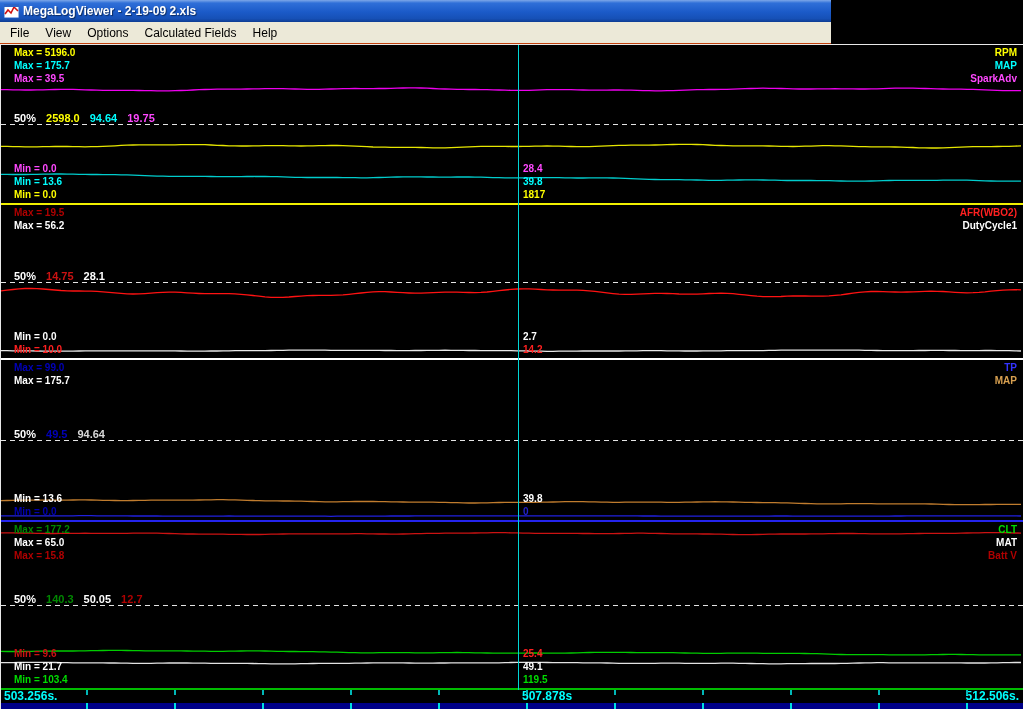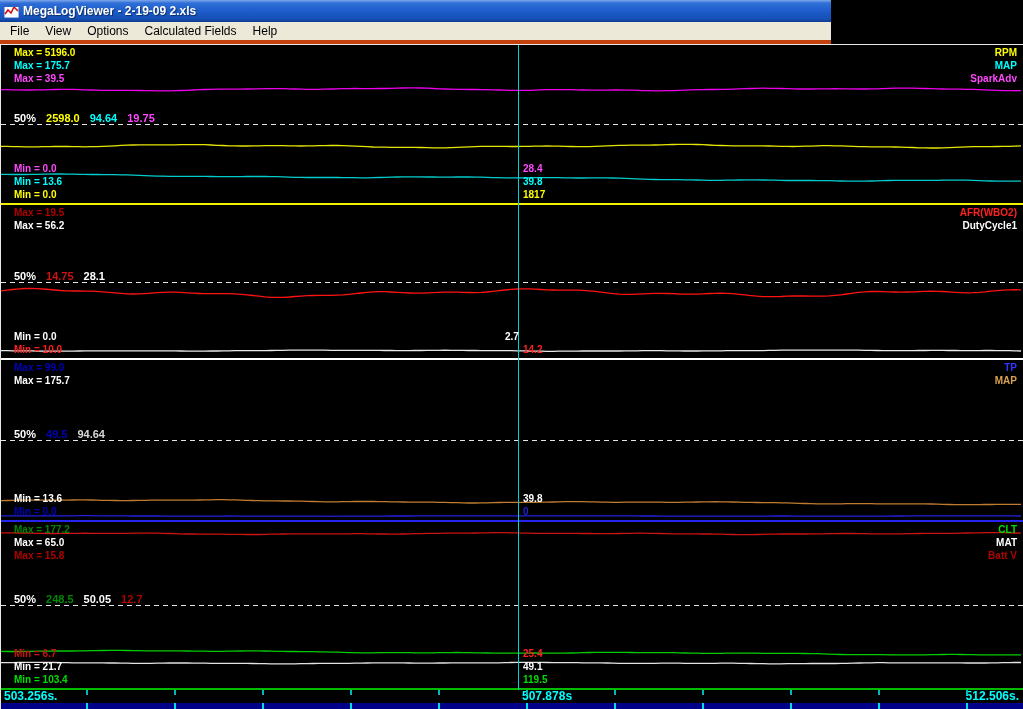--- a/index.html
+++ b/index.html
@@ -8,21 +8,21 @@
   #app { position:relative; width:831px; height:709px; background:#000; }
 
   
   .titlebar { height:22px; display:flex; align-items:center; padding:0 4px;
     background:linear-gradient(180deg,#7da7e8 0%,#2f6fd8 14%,#1b5ac8 55%,#1650b6 85%,#0d3c92 100%); }
   .app-icon { width:15px; height:14px; margin-right:4px; flex:0 0 auto; }
   .title-text { color:#fff; font-weight:bold; font-size:12px; text-shadow:1px 1px 1px rgba(0,0,0,.5); }
 
   
   .menubar { height:22px; background:#ece9d8; display:flex; align-items:center;
-             border-bottom:4px solid #c2410c; padding-left:2px; }
+             border-bottom:1px solid #c2410c; padding-left:2px; }
   .menu-item { font-size:12px; color:#000; padding:3px 8px; cursor:default; }
 
   
   .chart-area { position:absolute; top:44px; left:0; width:1023px; height:665px;
                 background:#000; border-top:1px solid #e8e8e8; border-left:1px solid #e8e8e8; }
   .panel { position:relative; width:100%; background:#000; overflow:hidden; }
   .panel svg { position:absolute; left:0; top:0; }
   .lbl { position:absolute; font-size:10px; font-weight:bold; white-space:nowrap; line-height:12px; z-index:6; }
   .midline { position:absolute; left:0; width:100%; height:1px; z-index:2;
     background:repeating-linear-gradient(90deg,#e4e4e4 0 5px,transparent 5px 9px); }
@@ -97,21 +97,21 @@
             <span style="color: rgb(255, 255, 255);">50%</span>
             <span style="color: rgb(204, 18, 18);">14.75</span>
             <span style="color: rgb(255, 255, 255);">28.1</span>
           </div>
           <span class="lbl" style="color: rgb(176, 0, 0); top: 2px; left: 13px;">Max = 19.5</span>
           <span class="lbl" style="color: rgb(255, 255, 255); top: 15px; left: 13px;">Max = 56.2</span>
           <span class="lbl" style="color: rgb(255, 32, 32); top: 2px; right: 6px; text-align: right;">AFR(WBO2)</span>
           <span class="lbl" style="color: rgb(255, 255, 255); top: 15px; right: 6px; text-align: right;">DutyCycle1</span>
           <span class="lbl" style="color: rgb(255, 255, 255); top: 126px; left: 13px;">Min = 0.0</span>
           <span class="lbl" style="color: rgb(255, 32, 32); top: 139px; left: 13px;">Min = 10.0</span>
-          <span class="lbl" style="color: rgb(255, 255, 255); top: 126px; left: 504px;">2.7</span>
+          <span class="lbl" style="color: rgb(255, 255, 255); top: 126px; left: 522px;">2.7</span>
           <span class="lbl" style="color: rgb(255, 32, 32); top: 139px; left: 522px;">14.2</span>
         </div>
         <div class="panel" style="height: 162px; border-bottom: 2px solid rgb(36, 36, 238);">
           <svg width="1023" height="160">
             <polyline points="0,140.6 6,140.5 12,140.3 18,140.2 24,140.2 30,140.2 36,140.2 42,140.2 48,140.2 54,140.2 60,140.1 66,140.1 72,140.0 78,139.9 84,139.9 90,140.0 96,140.1 102,140.3 108,140.4 114,140.5 120,140.6 126,140.6 132,140.5 138,140.4 144,140.3 150,140.2 156,140.1 162,140.1 168,140.1 174,140.1 180,140.1 186,140.1 192,140.1 198,140.0 204,139.9 210,139.8 216,139.7 222,139.7 228,139.8 234,139.9 240,140.1 246,140.3 252,140.5 258,140.7 264,140.8 270,140.9 276,140.9 282,141.0 288,141.0 294,141.1 300,141.2 306,141.4 312,141.5 318,141.7 324,141.8 330,141.8 336,141.8 342,141.7 348,141.6 354,141.5 360,141.5 366,141.4 372,141.5 378,141.6 384,141.7 390,141.8 396,141.9 402,142.0 408,142.1 414,142.1 420,142.1 426,142.1 432,142.2 438,142.3 444,142.4 450,142.6 456,142.7 462,142.9 468,143.0 474,143.0 480,142.9 486,142.8 492,142.7 498,142.5 504,142.4 510,142.3 516,142.3 522,142.3 528,142.3 534,142.3 540,142.2 546,142.1 552,142.0 558,141.8 564,141.7 570,141.6 576,141.6 582,141.7 588,141.8 594,141.9 600,142.1 606,142.2 612,142.3 618,142.3 624,142.2 630,142.2 636,142.1 642,142.1 648,142.1 654,142.2 660,142.2 666,142.3 672,142.3 678,142.3 684,142.2 690,142.1 696,142.0 702,141.9 708,141.8 714,141.7 720,141.8 726,141.9 732,142.0 738,142.2 744,142.3 750,142.4 756,142.5 762,142.6 768,142.7 774,142.7 780,142.8 786,142.9 792,143.1 798,143.3 804,143.5 810,143.7 816,143.9 822,143.9 828,143.9 834,143.9 840,143.8 846,143.7 852,143.6 858,143.6 864,143.7 870,143.7 876,143.8 882,143.9 888,143.9 894,143.9 900,143.9 906,143.8 912,143.8 918,143.8 924,143.9 930,144.0 936,144.1 942,144.3 948,144.5 954,144.6 960,144.7 966,144.7 972,144.7 978,144.6 984,144.5 990,144.5 996,144.4 1002,144.4 1008,144.4 1014,144.4 1020,144.4" fill="none" stroke="#c07c2e" stroke-width="1.3"></polyline>
             <polyline points="0,155.9 6,155.9 12,155.9 18,155.9 24,155.9 30,155.9 36,155.9 42,155.9 48,155.9 54,155.9 60,155.8 66,155.8 72,155.8 78,155.7 84,155.7 90,155.7 96,155.8 102,155.8 108,155.9 114,155.9 120,155.9 126,155.9 132,156.0 138,156.0 144,156.0 150,156.0 156,156.0 162,156.1 168,156.1 174,156.1 180,156.2 186,156.2 192,156.2 198,156.2 204,156.1 210,156.1 216,156.1 222,156.1 228,156.0 234,156.1 240,156.1 246,156.1 252,156.1 258,156.1 264,156.1 270,156.1 276,156.1 282,156.1 288,156.1 294,156.1 300,156.1 306,156.1 312,156.2 318,156.2 324,156.2 330,156.3 336,156.2 342,156.2 348,156.2 354,156.2 360,156.1 366,156.1 372,156.1 378,156.1 384,156.1 390,156.0 396,156.0 402,156.0 408,156.0 414,155.9 420,155.9 426,155.8 432,155.8 438,155.8 444,155.8 450,155.8 456,155.9 462,155.9 468,155.9 474,155.9 480,155.9 486,155.9 492,155.9 498,155.9 504,155.9 510,155.9 516,155.9 522,155.9 528,155.9 534,155.9 540,155.9 546,155.9 552,155.9 558,155.8 564,155.8 570,155.8 576,155.8 582,155.8 588,155.8 594,155.8 600,155.9 606,155.9 612,155.9 618,155.9 624,155.9 630,155.9 636,155.9 642,156.0 648,156.0 654,156.0 660,156.1 666,156.1 672,156.2 678,156.2 684,156.2 690,156.2 696,156.2 702,156.2 708,156.1 714,156.1 720,156.1 726,156.1 732,156.1 738,156.1 744,156.1 750,156.1 756,156.1 762,156.1 768,156.1 774,156.0 780,156.0 786,156.0 792,156.1 798,156.1 804,156.1 810,156.2 816,156.2 822,156.2 828,156.2 834,156.2 840,156.2 846,156.1 852,156.1 858,156.1 864,156.1 870,156.1 876,156.1 882,156.1 888,156.1 894,156.0 900,156.0 906,155.9 912,155.9 918,155.8 924,155.8 930,155.8 936,155.8 942,155.8 948,155.8 954,155.8 960,155.8 966,155.8 972,155.8 978,155.8 984,155.8 990,155.8 996,155.8 1002,155.9 1008,155.9 1014,155.9 1020,156.0" fill="none" stroke="#2020dd" stroke-width="1.3"></polyline>
           </svg>
           <div class="midline" style="top: 80px;"></div>
           <div class="mid-labels" style="top: 68px;">
             <span style="color: rgb(255, 255, 255);">50%</span>
@@ -129,31 +129,31 @@
         </div>
         <div class="panel" style="height: 168px; border-bottom: 2px solid rgb(0, 187, 0);">
           <svg width="1023" height="166">
             <polyline points="0,10.8 6,10.8 12,10.9 18,11.0 24,11.1 30,11.2 36,11.4 42,11.4 48,11.5 54,11.5 60,11.4 66,11.4 72,11.3 78,11.3 84,11.2 90,11.3 96,11.3 102,11.3 108,11.4 114,11.4 120,11.3 126,11.3 132,11.2 138,11.1 144,11.1 150,11.1 156,11.2 162,11.4 168,11.5 174,11.7 180,11.9 186,12.0 192,12.0 198,12.1 204,12.1 210,12.1 216,12.1 222,12.2 228,12.3 234,12.3 240,12.4 246,12.5 252,12.5 258,12.5 264,12.4 270,12.2 276,12.1 282,12.0 288,11.9 294,11.8 300,11.8 306,11.8 312,11.9 318,11.9 324,11.9 330,11.9 336,11.9 342,11.8 348,11.8 354,11.7 360,11.7 366,11.8 372,11.9 378,12.0 384,12.0 390,12.1 396,12.1 402,12.0 408,11.9 414,11.7 420,11.6 426,11.4 432,11.3 438,11.3 444,11.2 450,11.2 456,11.2 462,11.2 468,11.1 474,11.0 480,10.9 486,10.8 492,10.7 498,10.7 504,10.7 510,10.8 516,10.9 522,11.1 528,11.2 534,11.3 540,11.4 546,11.4 552,11.4 558,11.3 564,11.3 570,11.3 576,11.4 582,11.5 588,11.5 594,11.6 600,11.6 606,11.6 612,11.6 618,11.5 624,11.4 630,11.3 636,11.2 642,11.2 648,11.3 654,11.4 660,11.5 666,11.7 672,11.8 678,11.8 684,11.9 690,11.9 696,11.9 702,12.0 708,12.0 714,12.1 720,12.2 726,12.4 732,12.5 738,12.6 744,12.6 750,12.6 756,12.5 762,12.4 768,12.2 774,12.1 780,12.0 786,12.0 792,12.0 798,12.0 804,12.0 810,11.9 816,11.9 822,11.8 828,11.7 834,11.6 840,11.5 846,11.5 852,11.5 858,11.6 864,11.7 870,11.8 876,11.9 882,11.9 888,11.9 894,11.8 900,11.8 906,11.7 912,11.6 918,11.5 924,11.4 930,11.4 936,11.4 942,11.4 948,11.4 954,11.3 960,11.2 966,11.0 972,10.9 978,10.8 984,10.7 990,10.6 996,10.7 1002,10.7 1008,10.8 1014,11.0 1020,11.1" fill="none" stroke="#cc1212" stroke-width="1.3"></polyline>
             <polyline points="0,129.4 6,129.5 12,129.5 18,129.5 24,129.4 30,129.3 36,129.2 42,129.1 48,129.1 54,129.0 60,129.0 66,129.0 72,129.0 78,128.9 84,128.8 90,128.7 96,128.6 102,128.5 108,128.4 114,128.4 120,128.4 126,128.5 132,128.6 138,128.7 144,128.8 150,128.9 156,128.9 162,128.9 168,128.9 174,128.9 180,128.9 186,129.0 192,129.1 198,129.1 204,129.2 210,129.3 216,129.3 222,129.3 228,129.2 234,129.1 240,129.0 246,128.9 252,128.9 258,128.9 264,129.0 270,129.1 276,129.3 282,129.4 288,129.5 294,129.5 300,129.6 306,129.6 312,129.7 318,129.8 324,129.9 330,130.1 336,130.2 342,130.4 348,130.6 354,130.7 360,130.8 366,130.8 372,130.8 378,130.7 384,130.7 390,130.6 396,130.6 402,130.7 408,130.7 414,130.8 420,130.8 426,130.8 432,130.8 438,130.7 444,130.6 450,130.6 456,130.5 462,130.6 468,130.6 474,130.8 480,130.9 486,131.0 492,131.1 498,131.2 504,131.2 510,131.2 516,131.2 522,131.1 528,131.1 534,131.0 540,131.1 546,131.1 552,131.1 558,131.1 564,131.1 570,131.0 576,130.8 582,130.7 588,130.5 594,130.4 600,130.3 606,130.3 612,130.3 618,130.4 624,130.4 630,130.5 636,130.6 642,130.6 648,130.6 654,130.6 660,130.6 666,130.6 672,130.7 678,130.8 684,131.0 690,131.1 696,131.2 702,131.3 708,131.4 714,131.3 720,131.3 726,131.2 732,131.1 738,131.1 744,131.1 750,131.1 756,131.2 762,131.3 768,131.3 774,131.4 780,131.4 786,131.4 792,131.4 798,131.4 804,131.5 810,131.6 816,131.7 822,131.9 828,132.1 834,132.3 840,132.5 846,132.6 852,132.7 858,132.7 864,132.7 870,132.7 876,132.7 882,132.7 888,132.8 894,132.8 900,132.9 906,132.9 912,132.9 918,132.9 924,132.8 930,132.7 936,132.6 942,132.5 948,132.4 954,132.4 960,132.5 966,132.6 972,132.7 978,132.8 984,132.8 990,132.9 996,132.9 1002,132.9 1008,132.8 1014,132.8 1020,132.8" fill="none" stroke="#00cc00" stroke-width="1.3"></polyline>
             <polyline points="0,140.7 6,140.7 12,140.6 18,140.5 24,140.4 30,140.3 36,140.3 42,140.3 48,140.4 54,140.5 60,140.6 66,140.7 72,140.8 78,140.9 84,140.9 90,140.9 96,140.9 102,140.9 108,141.0 114,141.0 120,141.1 126,141.2 132,141.3 138,141.3 144,141.3 150,141.3 156,141.2 162,141.1 168,141.0 174,141.0 180,141.0 186,141.0 192,141.1 198,141.2 204,141.2 210,141.3 216,141.3 222,141.3 228,141.3 234,141.3 240,141.4 246,141.4 252,141.5 258,141.6 264,141.7 270,141.8 276,141.9 282,141.9 288,141.9 294,141.8 300,141.7 306,141.6 312,141.5 318,141.4 324,141.4 330,141.4 336,141.4 342,141.3 348,141.3 354,141.2 360,141.1 366,141.0 372,140.9 378,140.9 384,140.8 390,140.8 396,140.9 402,140.9 408,141.0 414,141.1 420,141.1 426,141.1 432,141.1 438,141.0 444,141.0 450,140.9 456,140.9 462,140.9 468,140.9 474,140.9 480,140.9 486,140.9 492,140.9 498,140.8 504,140.7 510,140.5 516,140.4 522,140.4 528,140.3 534,140.4 540,140.4 546,140.5 552,140.6 558,140.7 564,140.7 570,140.7 576,140.7 582,140.8 588,140.8 594,140.8 600,140.9 606,141.0 612,141.2 618,141.3 624,141.4 630,141.4 636,141.4 642,141.4 648,141.3 654,141.3 660,141.2 666,141.2 672,141.2 678,141.2 684,141.3 690,141.3 696,141.3 702,141.3 708,141.3 714,141.3 720,141.2 726,141.2 732,141.2 738,141.3 744,141.4 750,141.5 756,141.6 762,141.7 768,141.8 774,141.8 780,141.8 786,141.7 792,141.7 798,141.6 804,141.6 810,141.5 816,141.5 822,141.5 828,141.5 834,141.5 840,141.4 846,141.3 852,141.2 858,141.0 864,140.9 870,140.8 876,140.7 882,140.7 888,140.8 894,140.8 900,140.9 906,140.9 912,140.9 918,140.9 924,140.9 930,140.8 936,140.8 942,140.8 948,140.8 954,140.9 960,140.9 966,141.0 972,141.0 978,141.0 984,141.0 990,140.9 996,140.8 1002,140.7 1008,140.6 1014,140.5 1020,140.5" fill="none" stroke="#e2e2e2" stroke-width="1.3"></polyline>
           </svg>
           <div class="midline" style="top: 83px;"></div>
           <div class="mid-labels" style="top: 71px;">
             <span style="color: rgb(255, 255, 255);">50%</span>
-            <span style="color: rgb(0, 136, 0);">248.5</span>
+            <span style="color: rgb(0, 136, 0);">140.3</span>
             <span style="color: rgb(255, 255, 255);">50.05</span>
             <span style="color: rgb(176, 0, 0);">12.7</span>
           </div>
           <span class="lbl" style="color: rgb(0, 136, 0); top: 2px; left: 13px;">Max = 177.2</span>
           <span class="lbl" style="color: rgb(255, 255, 255); top: 15px; left: 13px;">Max = 65.0</span>
           <span class="lbl" style="color: rgb(176, 0, 0); top: 28px; left: 13px;">Max = 15.8</span>
           <span class="lbl" style="color: rgb(0, 221, 0); top: 2px; right: 6px; text-align: right;">CLT</span>
           <span class="lbl" style="color: rgb(255, 255, 255); top: 15px; right: 6px; text-align: right;">MAT</span>
           <span class="lbl" style="color: rgb(176, 0, 0); top: 28px; right: 6px; text-align: right;">Batt V</span>
-          <span class="lbl" style="color: rgb(204, 18, 18); top: 126px; left: 13px;">Min = 6.7</span>
+          <span class="lbl" style="color: rgb(204, 18, 18); top: 126px; left: 13px;">Min = 9.6</span>
           <span class="lbl" style="color: rgb(255, 255, 255); top: 139px; left: 13px;">Min = 21.7</span>
           <span class="lbl" style="color: rgb(0, 221, 0); top: 152px; left: 13px;">Min = 103.4</span>
           <span class="lbl" style="color: rgb(255, 32, 32); top: 126px; left: 522px;">25.4</span>
           <span class="lbl" style="color: rgb(255, 255, 255); top: 139px; left: 522px;">49.1</span>
           <span class="lbl" style="color: rgb(0, 221, 0); top: 152px; left: 522px;">119.5</span>
         </div>
       </div>
 
     <div class="cursor-line" style="left: 517px; background: rgb(0, 213, 213);"></div>
 

